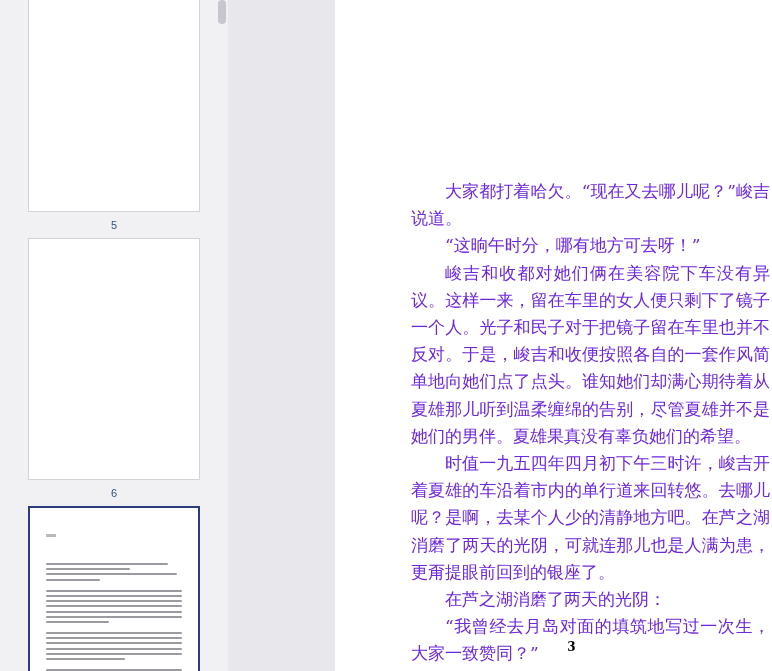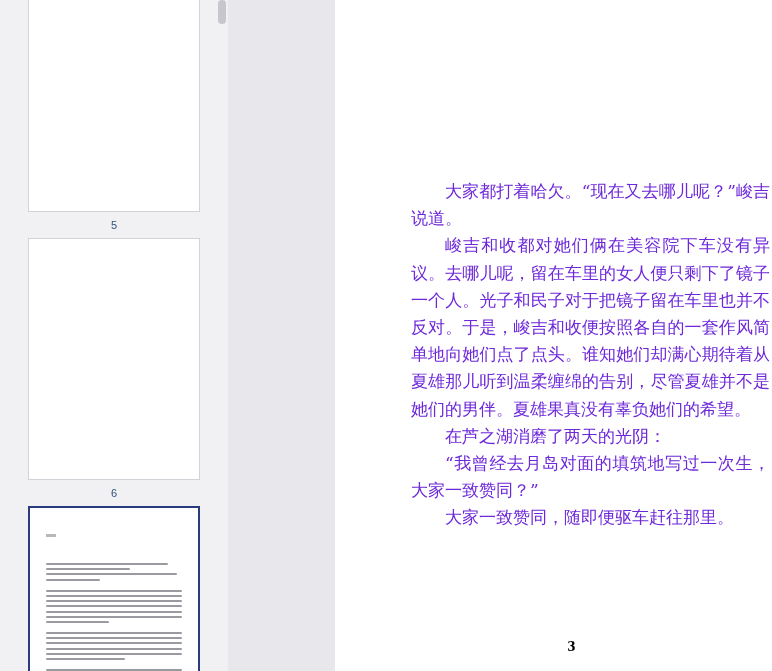--- a/index.html
+++ b/index.html
@@ -214,21 +214,23 @@
       <div class="thumb-scroll-thumb"></div>
     </div>
   </div>
 
   <div class="gutter"></div>
 
   <div class="doc-pane">
     <div class="doc-page">
       <div class="doc-body">
         <p class="indent">大家都打着哈欠。“现在又去哪儿呢？”峻吉说道。</p>
-        <p class="indent">峻吉和收都对她们俩在美容院下车没有异议。去哪儿呢，留在车里的女人便只剩下了镜子一个人。光子和民子对于把镜子留在车里也并不反对。于是，峻吉和收便按照各自的一套作风简单地向她们点了点头。谁知她们却满心期待着从夏雄那儿听到温柔缠绵的告别，尽管夏雄并不是她们的男伴。夏雄果真没有辜负她们的希望。</p>
+        <p class="indent">“这晌午时分，哪有地方可去呀！”</p>
+        <p class="indent">峻吉和收都对她们俩在美容院下车没有异议。这样一来，留在车里的女人便只剩下了镜子一个人。光子和民子对于把镜子留在车里也并不反对。于是，峻吉和收便按照各自的一套作风简单地向她们点了点头。谁知她们却满心期待着从夏雄那儿听到温柔缠绵的告别，尽管夏雄并不是她们的男伴。夏雄果真没有辜负她们的希望。</p>
+        <p class="indent">时值一九五四年四月初下午三时许，峻吉开着夏雄的车沿着市内的单行道来回转悠。去哪儿呢？是啊，去某个人少的清静地方吧。在芦之湖消磨了两天的光阴，可就连那儿也是人满为患，更甭提眼前回到的银座了。</p>
         <p class="indent">在芦之湖消磨了两天的光阴：</p>
         <p class="indent">“我曾经去月岛对面的填筑地写过一次生，大家一致赞同？”</p>
         <p class="indent">大家一致赞同，随即便驱车赶往那里。</p>
       </div>
       <div class="page-number">3</div>
     </div>
   </div>
 
 </div>
 

